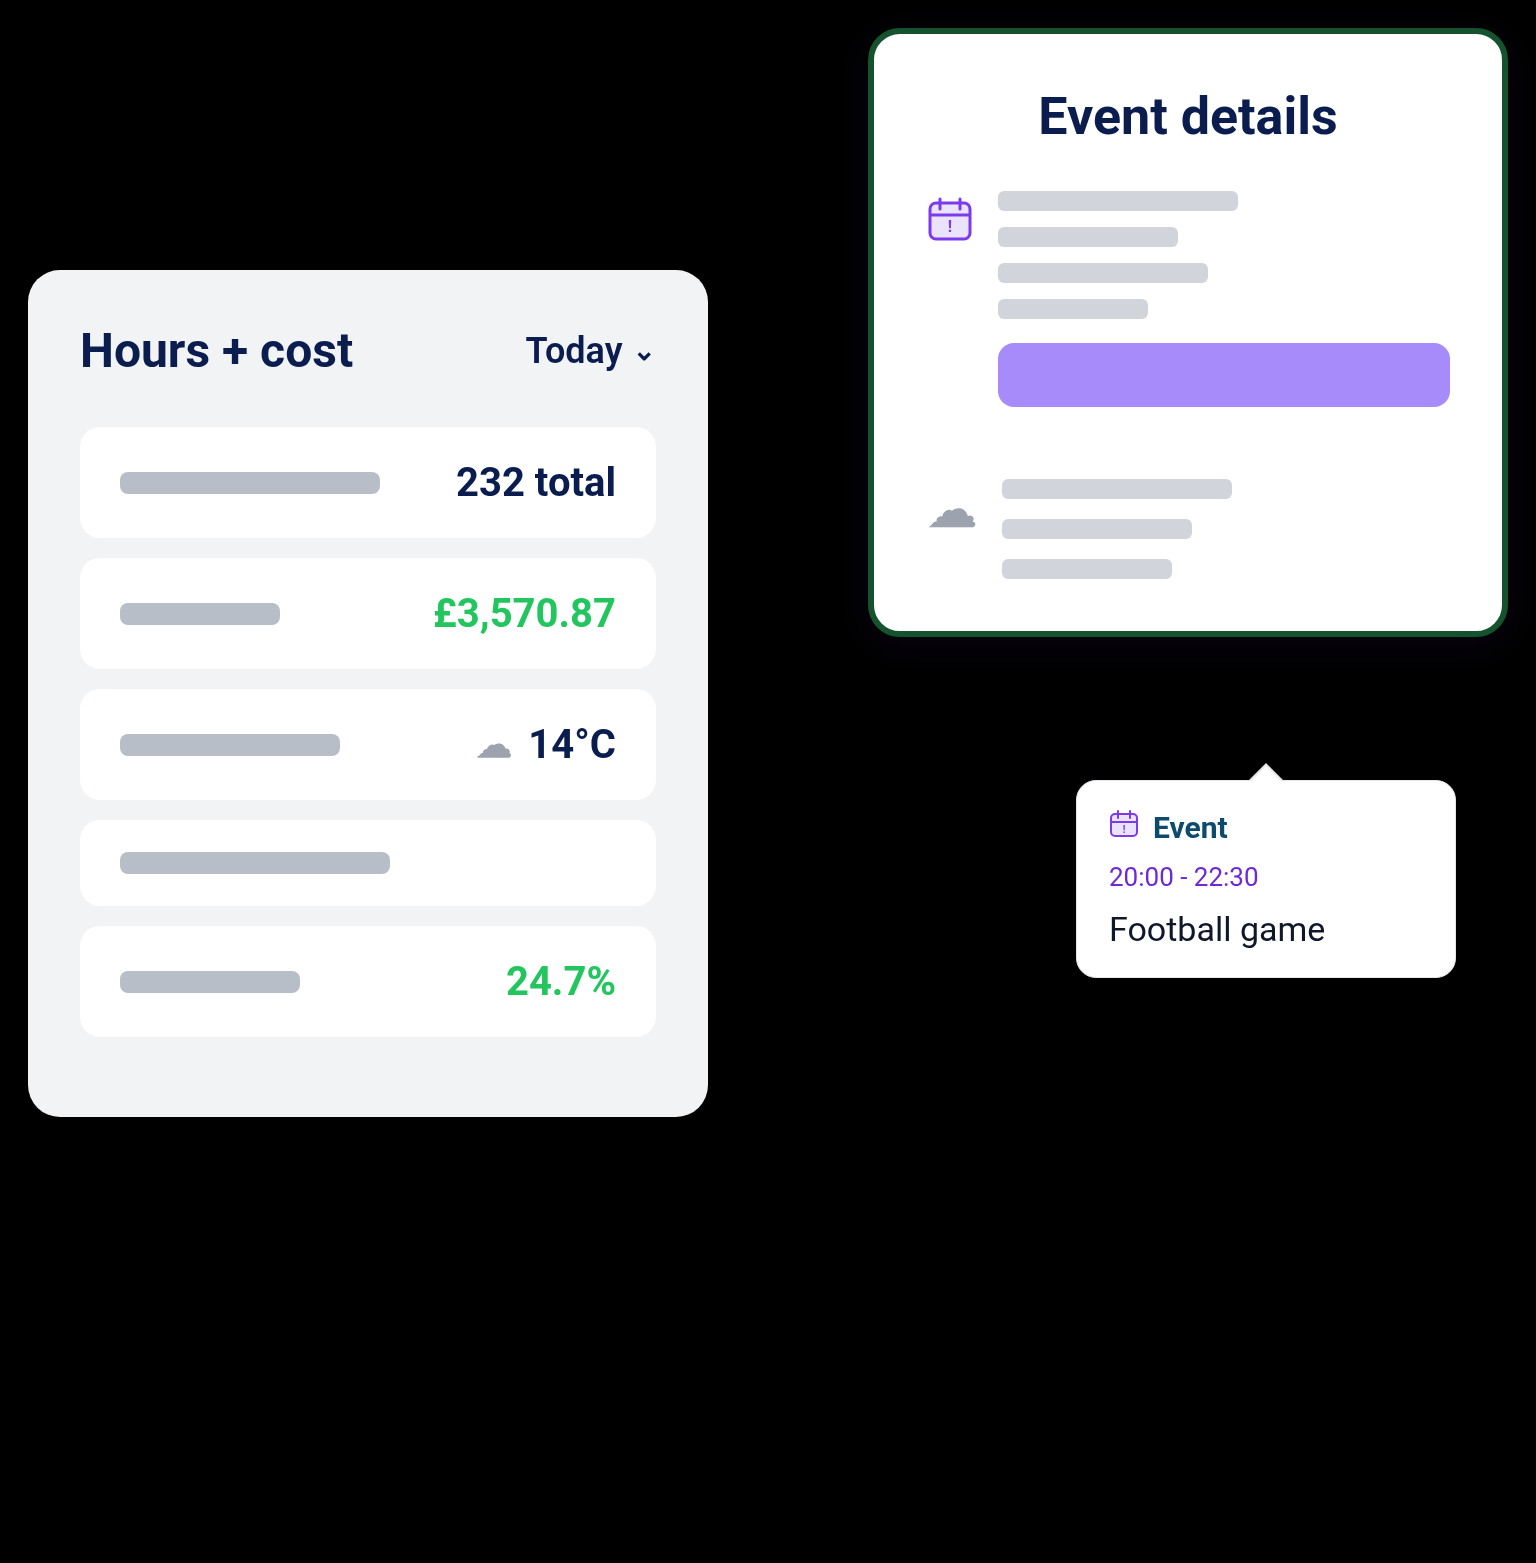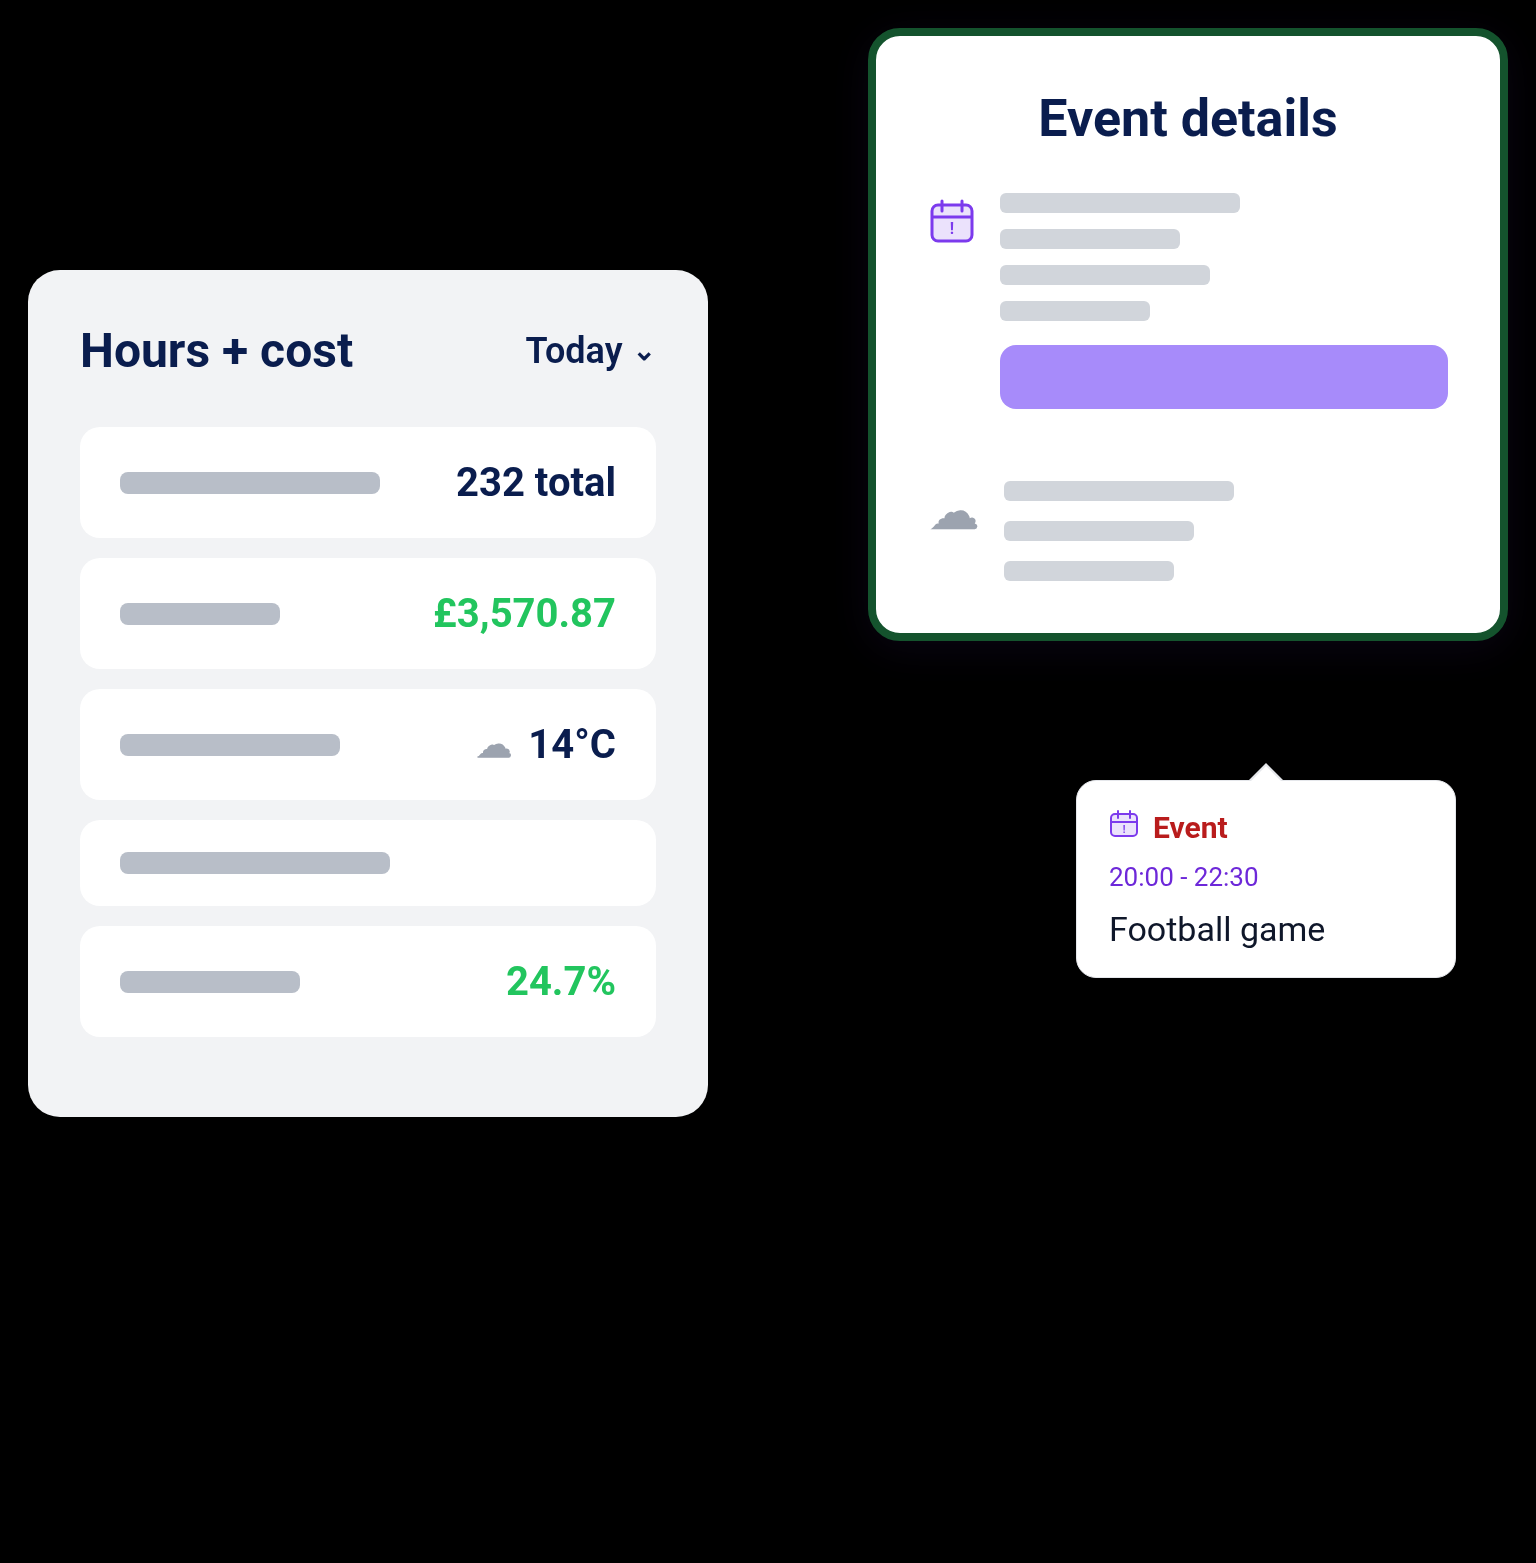--- a/index.html
+++ b/index.html
@@ -85,21 +85,21 @@
     }
 
     
     .event-details-card {
       position: absolute;
       right: 28px;
       top: 28px;
       width: 640px;
       background: #fff;
       border-radius: 32px;
-      border: 8px solid #14532d;
+      border: 6px solid #14532d;
       padding: 52px 52px 52px 52px;
       box-shadow: 0 8px 40px rgba(124, 58, 237, 0.08);
     }
 
     .event-details-title {
       font-size: 52px;
       font-weight: 700;
       color: #0a1d4e;
       text-align: center;
       margin-bottom: 44px;
@@ -198,21 +198,21 @@
     }
 
     .tooltip-calendar-icon {
       font-size: 28px;
       color: #7c3aed;
     }
 
     .tooltip-event-label {
       font-size: 30px;
       font-weight: 700;
-      color: #b91c1c;
+      color: #0c4a6e;
     }
 
     .tooltip-time {
       font-size: 26px;
       color: #6d28d9;
       margin-bottom: 10px;
     }
 
     .tooltip-desc {
       font-size: 34px;

